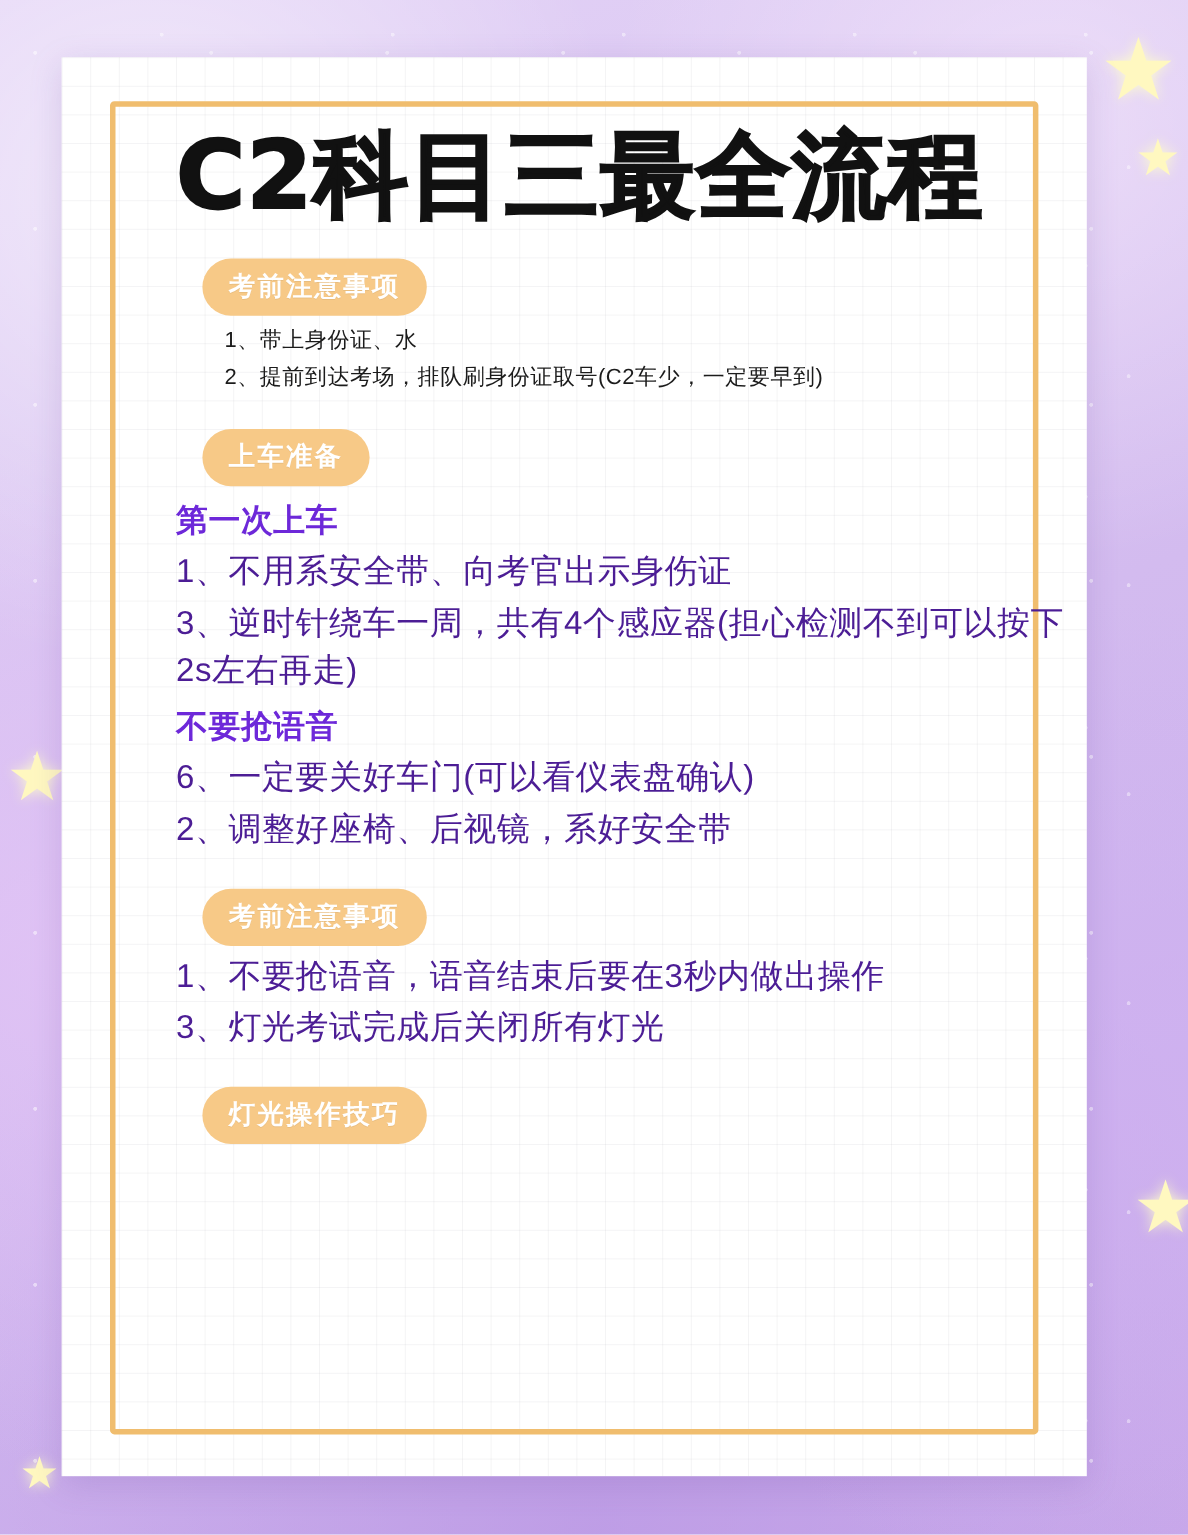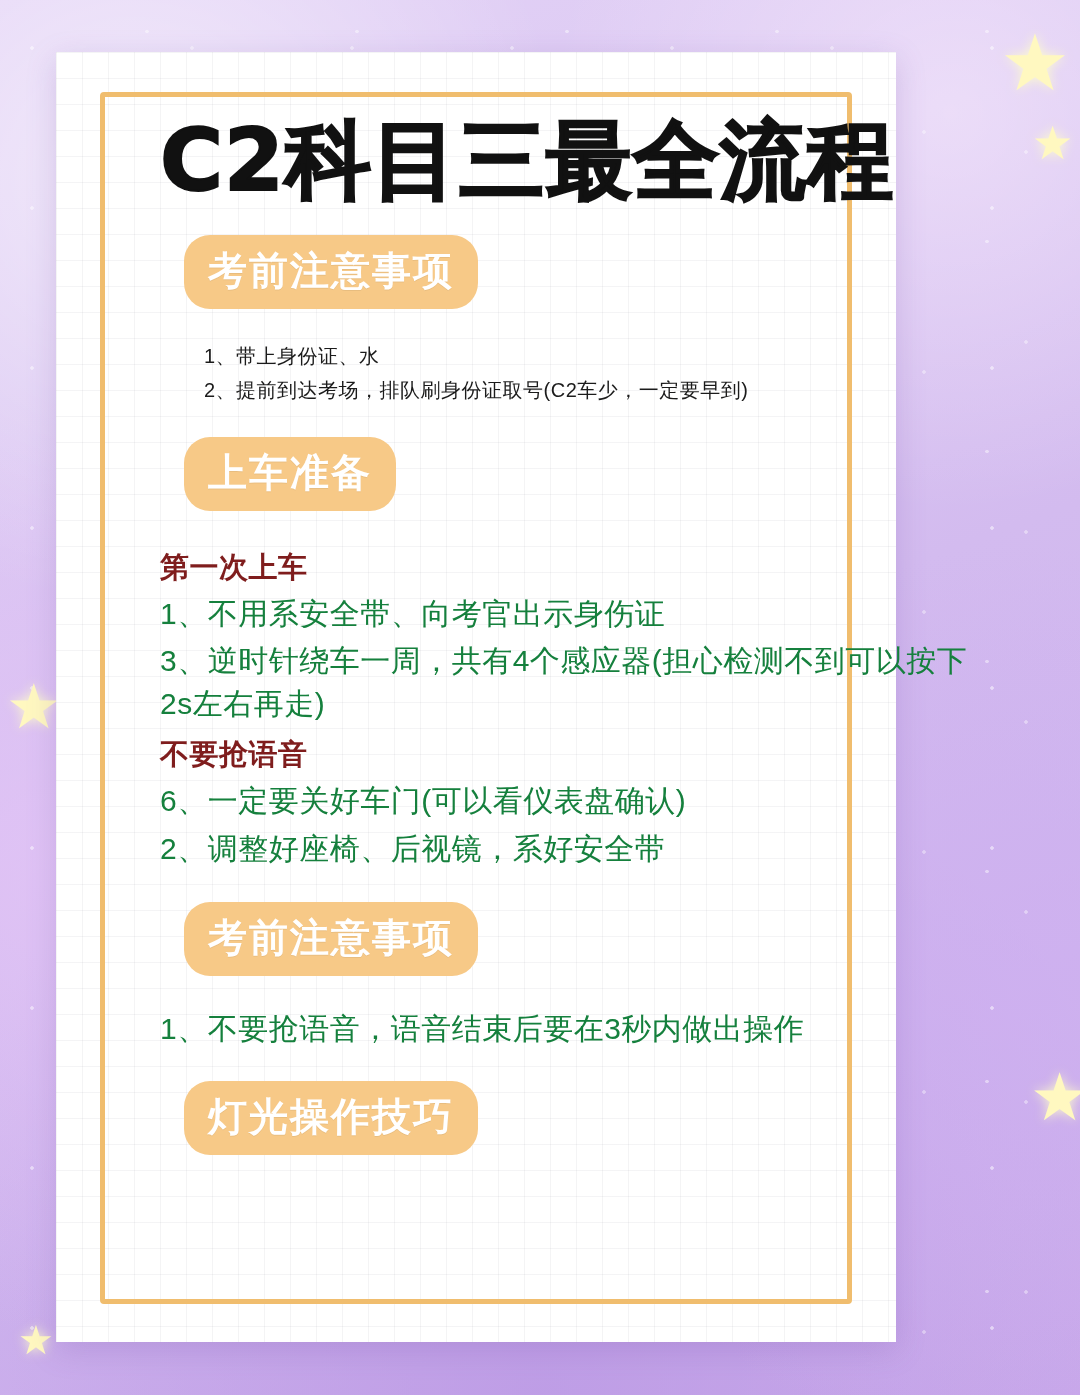--- a/index.html
+++ b/index.html
@@ -44,21 +44,21 @@
     filter: drop-shadow(0 0 6px rgba(255,255,200,0.9));
     line-height: 1;
     user-select: none;
   }
 
   
   .card {
     position: absolute;
     left: 56px;
     top: 52px;
-    width: 840px;
+    width: 932px;
     height: 1290px;
     background: #ffffff;
     box-shadow: 0 8px 28px rgba(120, 80, 170, 0.22);
   }
   .card::before {
     
     content: "";
     position: absolute;
     inset: 0;
     background-image:
@@ -97,60 +97,60 @@
     margin: 0 0 18px 0;
     -webkit-text-stroke: 2px #111;
     text-align: left;
     padding-left: 8px;
   }
 
   .tag {
     display: inline-block;
     background: #f7c987;
     color: #ffffff;
-    font-size: 39px;
+    font-size: 24px;
     font-weight: bold;
     letter-spacing: 2px;
     padding: 9px 24px 11px 24px;
     border-radius: 26px;
-    margin: 26px 0 27px 32px;
+    margin: 26px 0 2px 32px;
     text-shadow: 0 1px 0 rgba(0,0,0,0.06);
   }
   .tag:first-of-type { margin-top: 10px; }
 
   .list {
     margin: 0;
     padding: 0 0 0 34px;
     list-style: none;
   }
   .list li {
     font-size: 20px;
     line-height: 1.42;
     color: #1b1b1b;
     margin: 6px 0;
     letter-spacing: 0.5px;
   }
   .list.indent li { padding-left: 18px; }
 
   .subhead {
-    color: #7f1d1d;
+    color: #6d28d9;
     font-size: 29px;
     font-weight: bold;
     margin: 10px 0 4px 8px;
     letter-spacing: 0.5px;
   }
   .plain-list {
     margin: 0;
     padding: 0 0 0 8px;
     list-style: none;
   }
   .plain-list li {
     font-size: 30px;
     line-height: 1.42;
-    color: #15803d;
+    color: #4c1d95;
     margin: 5px 0;
     letter-spacing: 0.5px;
   }
 
   
   .lights {
     margin-top: 10px;
     padding-left: 20px;
   }
   .lights-row {
@@ -201,20 +201,21 @@
     <div class="subhead">不要抢语音</div>
     <ul class="plain-list">
       <li>6、一定要关好车门(可以看仪表盘确认)</li>
       <li>2、调整好座椅、后视镜，系好安全带</li>
     </ul>
 
     
     <div class="tag">考前注意事项</div>
     <ul class="plain-list">
       <li>1、不要抢语音，语音结束后要在3秒内做出操作</li>
+      <li>3、灯光考试完成后关闭所有灯光</li>
     </ul>
 
     
     <div class="tag">灯光操作技巧</div>
     <div class="lights">
 
       <div class="lights-row">
         <div class="lights-col left">
 
           <div class="stack">

